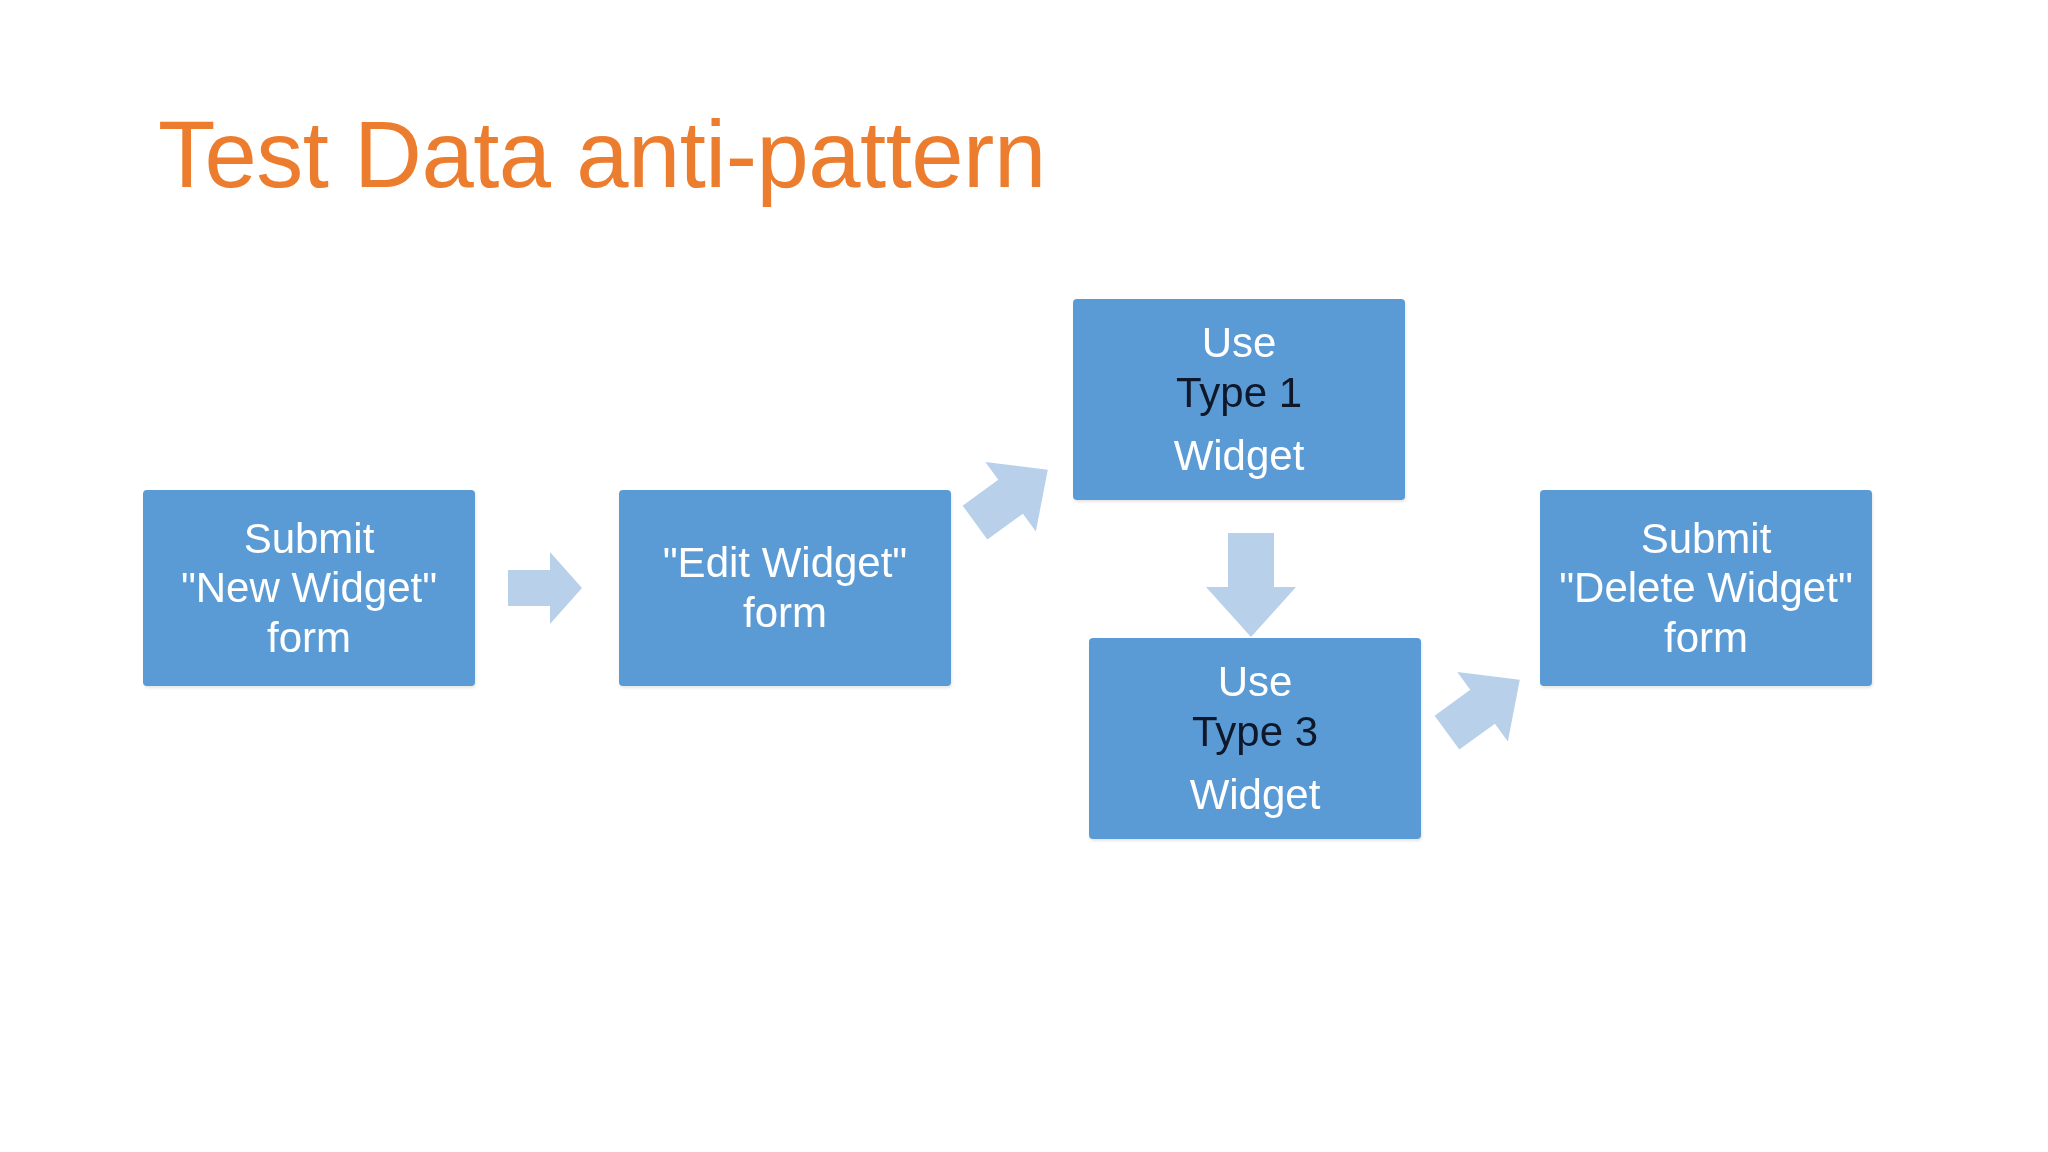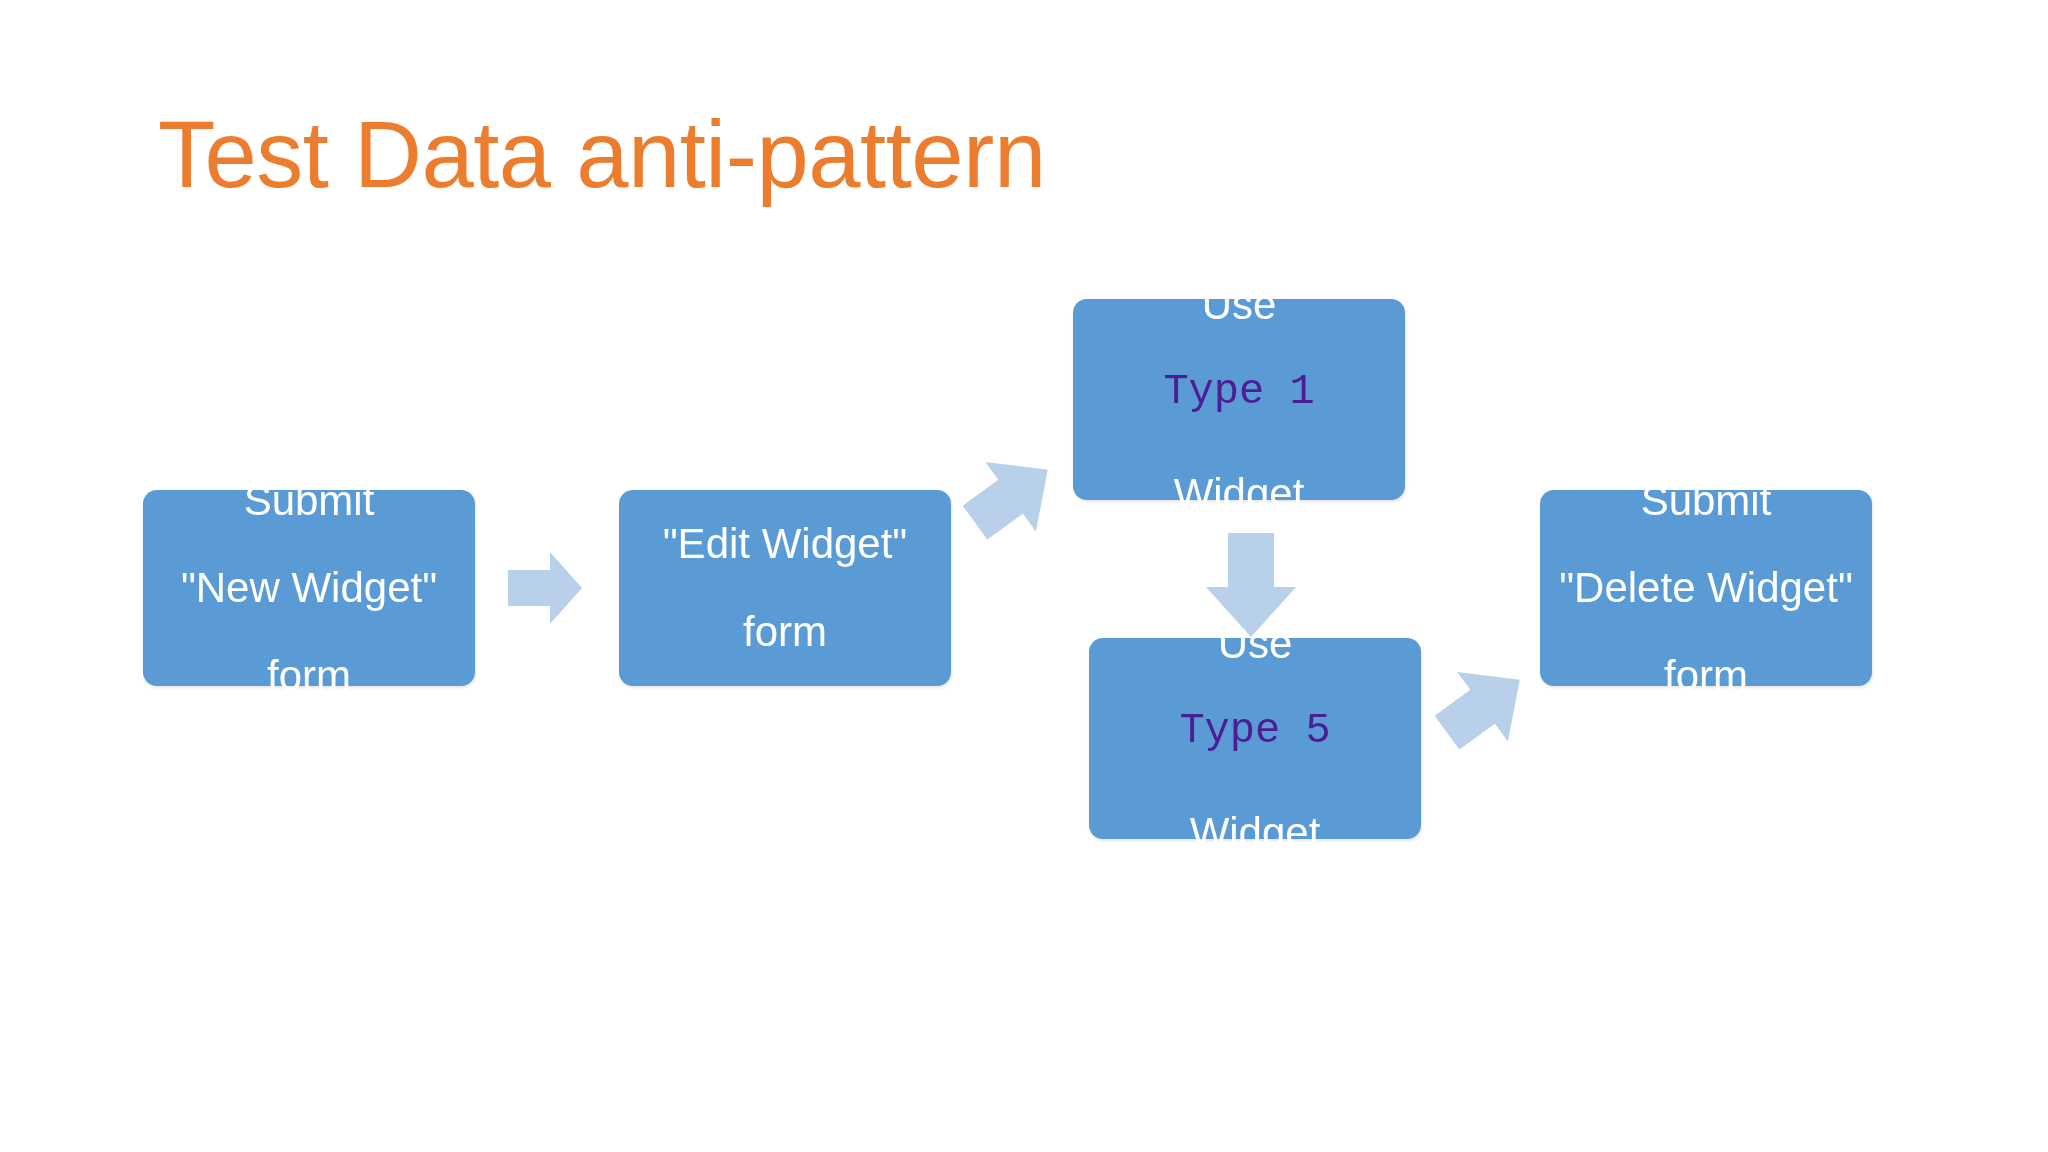--- a/index.html
+++ b/index.html
@@ -26,36 +26,35 @@
     line-height: 1.05;
     color: #ED7D2E;
     font-weight: 400;
     letter-spacing: -0.5px;
     white-space: nowrap;
   }
   
   .proc-box {
     position: absolute;
     background: #5B9BD5;
-    border-radius: 14px;
+    border-radius: 4px;
     color: #ffffff;
     display: flex;
     flex-direction: column;
     align-items: center;
     justify-content: center;
     text-align: center;
     font-size: 42px;
     line-height: 1.18;
     box-sizing: border-box;
     padding: 6px 12px;
     box-shadow: 1px 2px 3px rgba(0,0,0,0.10);
-    gap: 38px;
   }
   .proc-box .line { display: block; white-space: nowrap; }
-  .proc-box .line.red { color: #4c1d95; font-family: Liberation Mono, monospace; }
+  .proc-box .line.red { color: #0f172a; }
   .proc-box .line.gap-top { margin-top: 14px; }
 
   #box-new    { left: 143px;  top: 490px; width: 332px; height: 196px; }
   #box-edit   { left: 619px;  top: 490px; width: 332px; height: 196px; }
   #box-type1  { left: 1073px; top: 299px; width: 332px; height: 201px; }
   #box-type2  { left: 1089px; top: 638px; width: 332px; height: 201px; }
   #box-delete { left: 1540px; top: 490px; width: 332px; height: 196px; }
 
   
   .arrow {
@@ -111,21 +110,21 @@
   </div>
 
   <div class="arrow" id="arrow-3">
     <svg width="110" height="120" viewBox="0 0 110 120" xmlns="http://www.w3.org/2000/svg">
       <polygon points="32,8 78,8 78,62 100,62 55,112 10,62 32,62"></polygon>
     </svg>
   </div>
 
   <div class="proc-box" id="box-type2">
     <span class="line">Use</span>
-    <span class="line red">Type 5</span>
+    <span class="line red">Type 3</span>
     <span class="line gap-top">Widget</span>
   </div>
 
   <div class="arrow" id="arrow-4">
     <svg width="130" height="130" viewBox="0 0 130 130" xmlns="http://www.w3.org/2000/svg">
       <g transform="rotate(-36 65 65)">
         <polygon points="18,44 62,44 62,22 108,65 62,108 62,86 18,86"></polygon>
       </g>
     </svg>
   </div>

